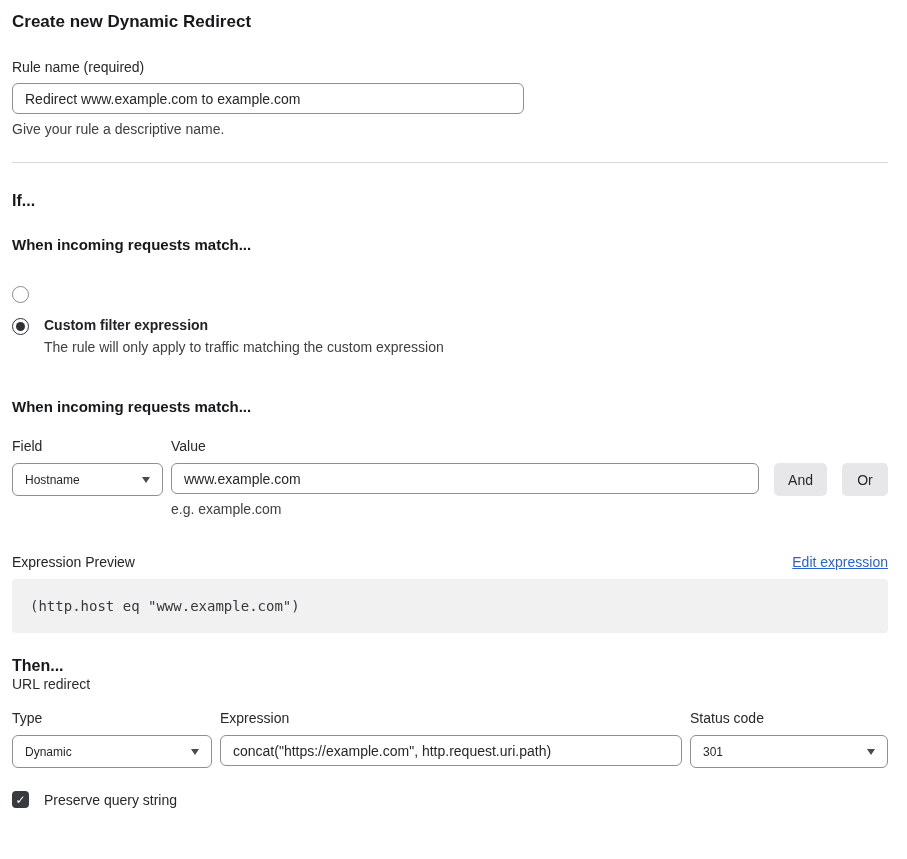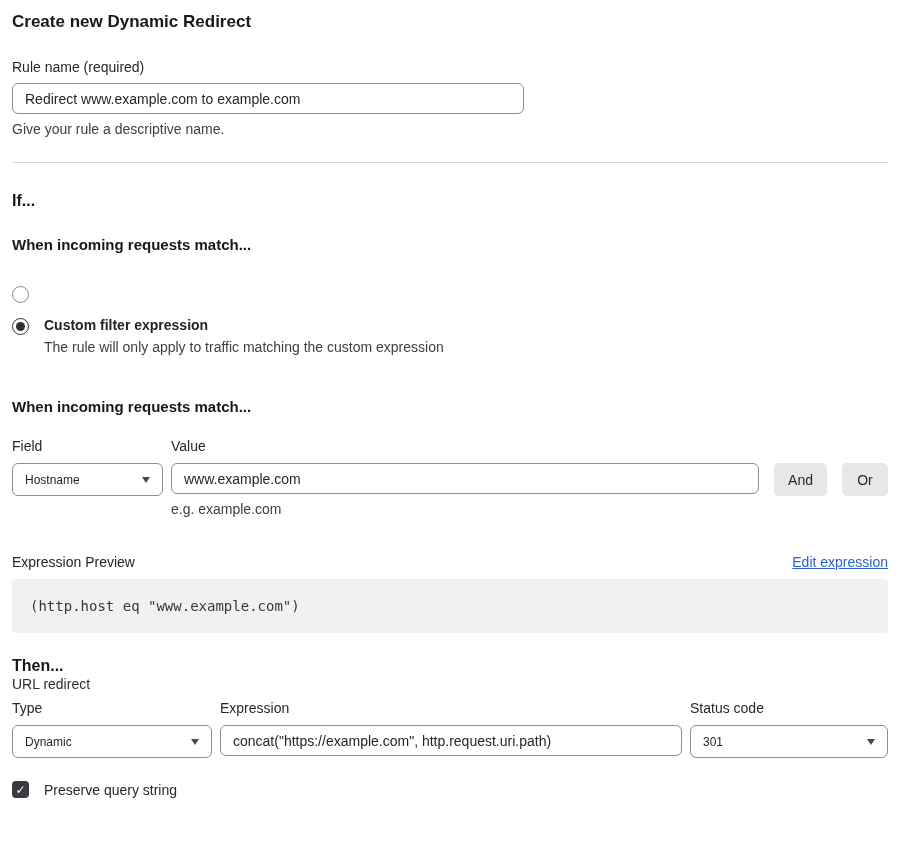--- a/index.html
+++ b/index.html
@@ -74,21 +74,21 @@
   .edit-link { font-size: 14px; color: #2b62cb; text-decoration: underline; cursor: pointer; }
   .code-block {
     margin-top: 9px; background: #f1f1f2; border-radius: 4px;
     padding: 19px 18px; font-family: "DejaVu Sans Mono", monospace;
     font-size: 14px; color: #36383c; line-height: 16px;
   }
 
   .then-heading { margin-top: 23px; }
   .url-redirect { font-size: 14px; color: #2c2d31; }
 
-  .then-row { display: flex; gap: 8px; margin-top: 8px; align-items: flex-start; }
+  .then-row { display: flex; gap: 8px; margin-top: 18px; align-items: flex-start; }
   .col-type { width: 200px; }
   .col-expression { flex: 1; }
   .col-status { width: 198px; }
   .expr-input { width: 100%; }
 
   .checkbox-row { display: flex; align-items: center; gap: 15px; margin-top: 23px; }
   .checkbox {
     width: 17px; height: 17px; border-radius: 4px; background: #3a3b3f;
     display: flex; align-items: center; justify-content: center; cursor: pointer;
     color: #ffffff; font-size: 12px; font-weight: 700; line-height: 1; flex: 0 0 auto;

